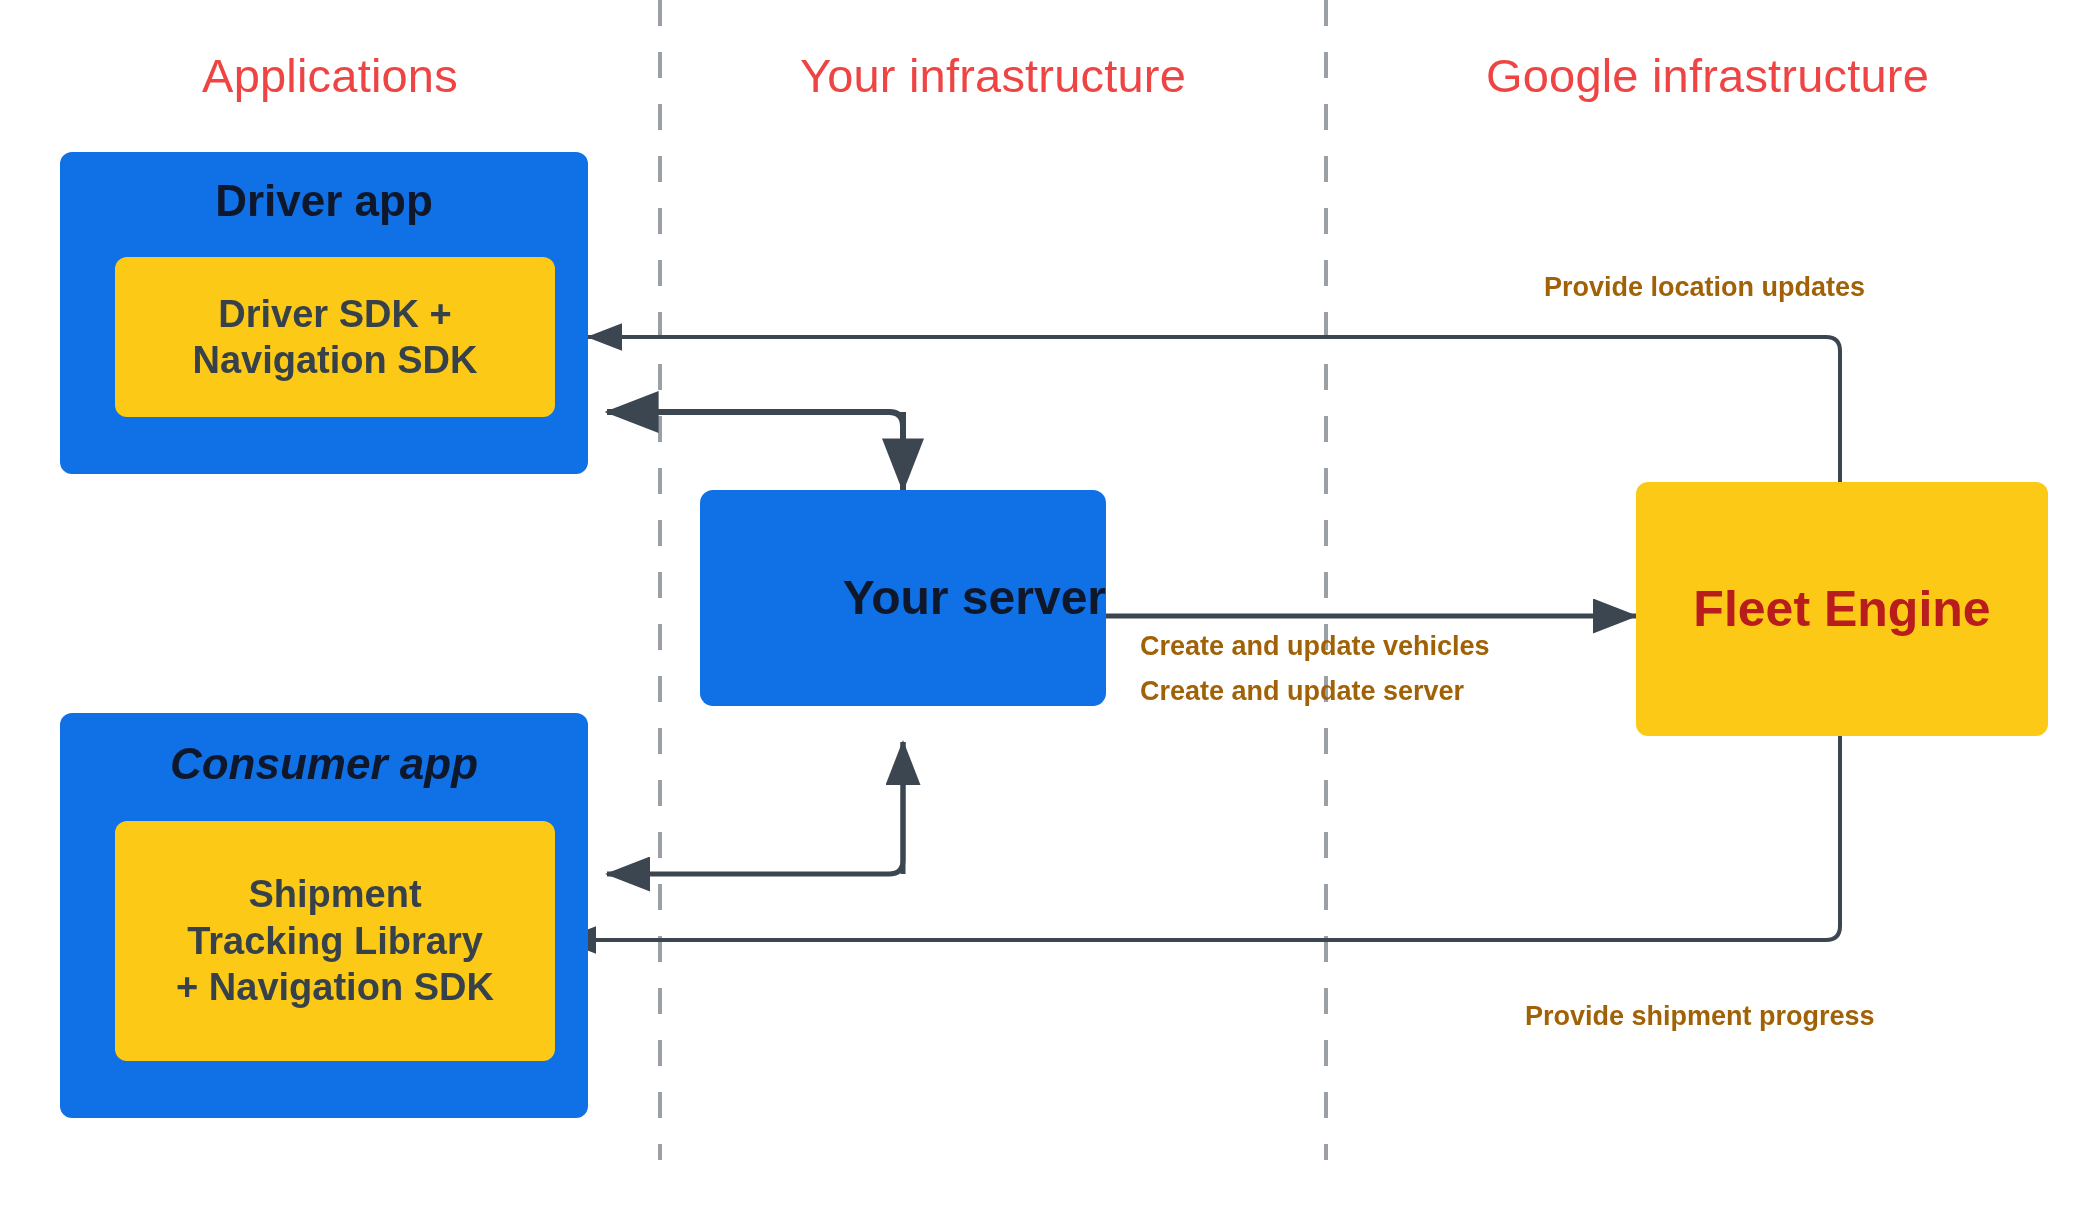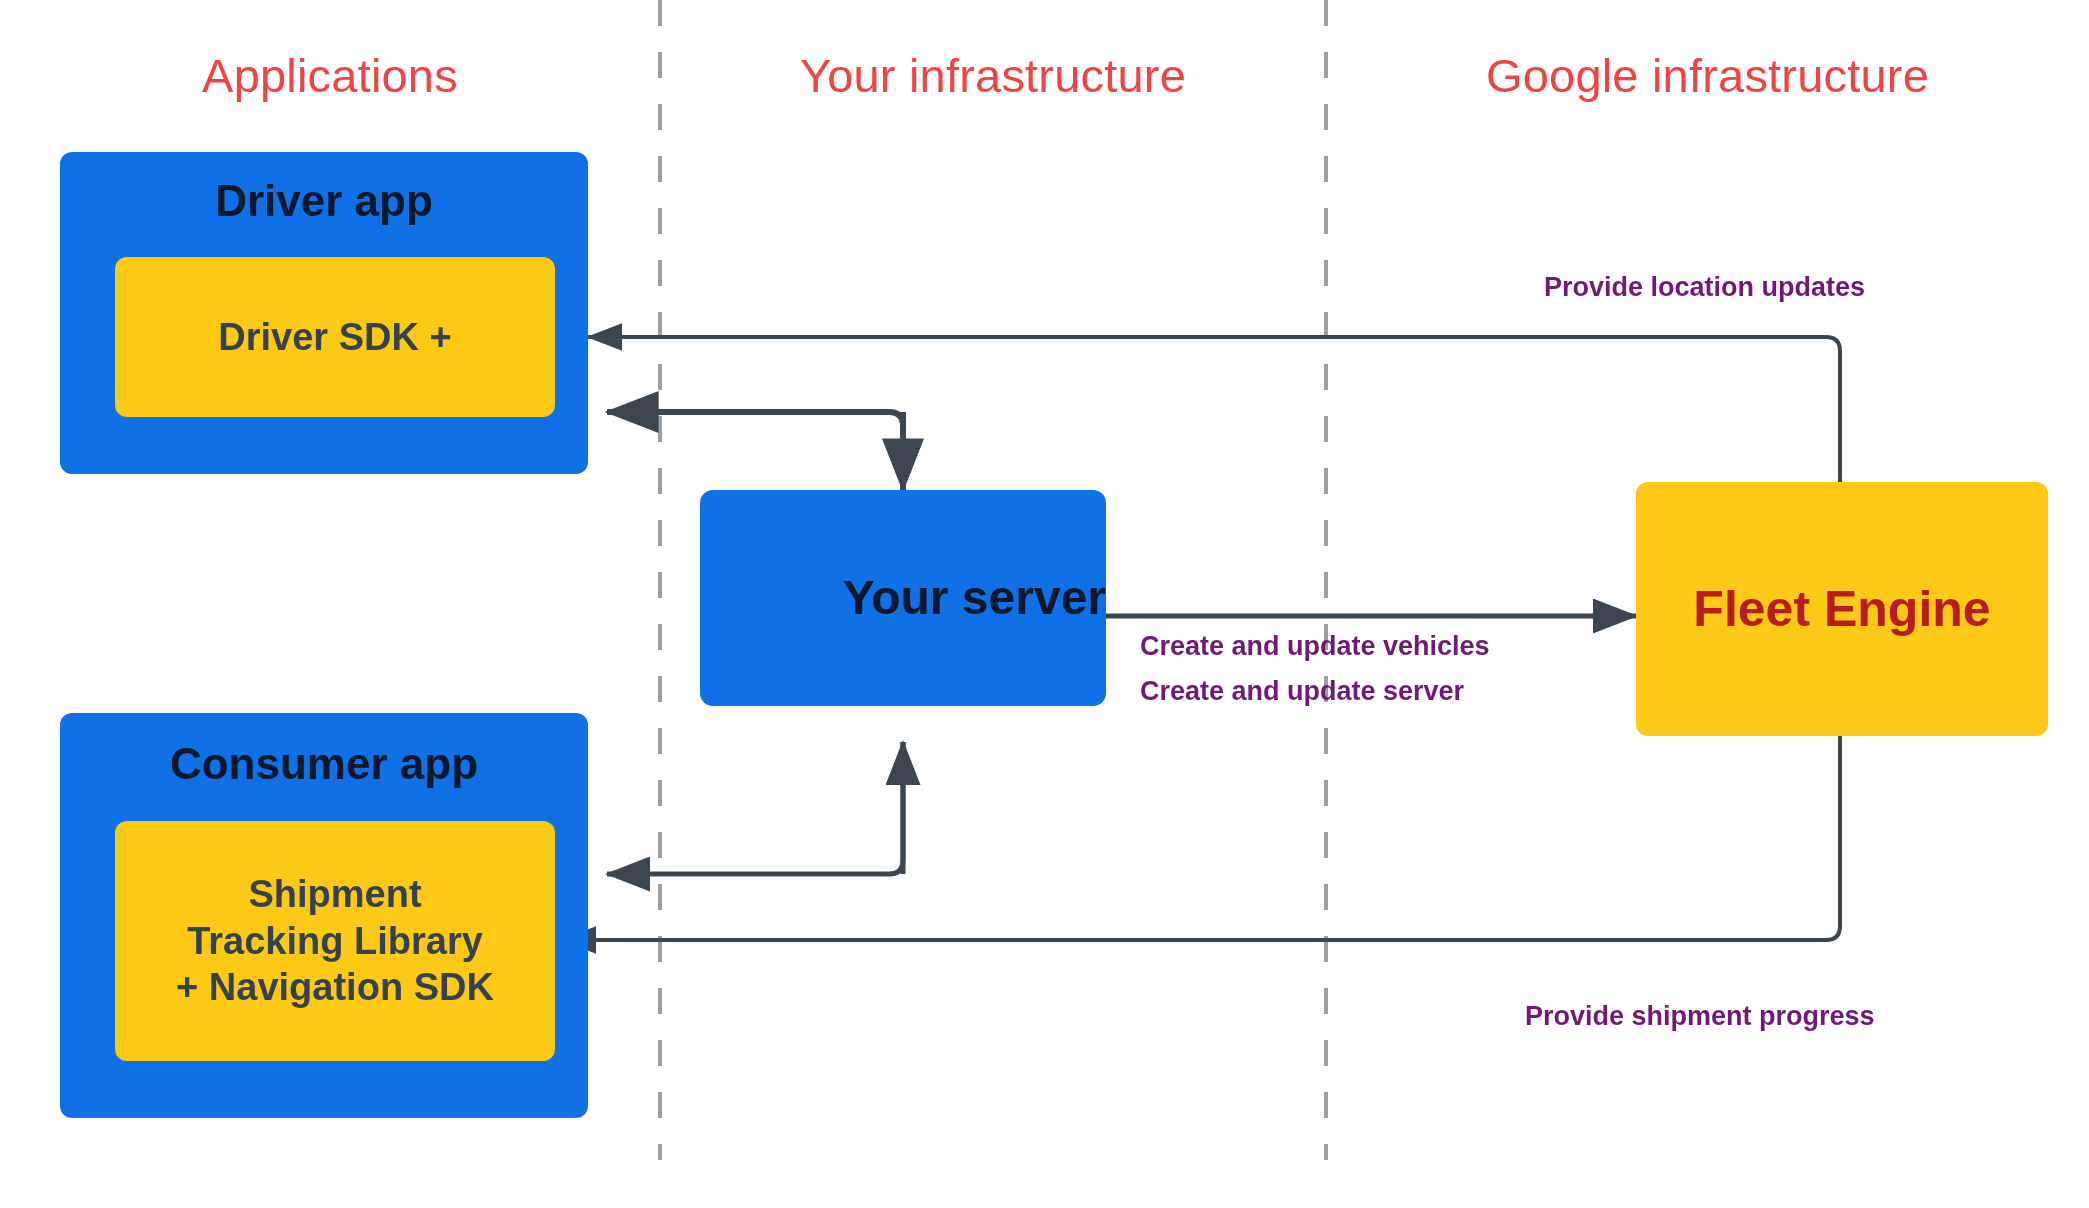--- a/index.html
+++ b/index.html
@@ -79,21 +79,21 @@
     text-align: center;
   }
 
   
   #box-driver-app { left: 60px; top: 152px; width: 528px; height: 322px; }
   #box-driver-app .app-title { margin-top: 26px; }
   #box-driver-sdk { position: absolute; left: 55px; top: 105px; width: 440px; height: 160px; }
 
   
   #box-consumer-app { left: 60px; top: 713px; width: 528px; height: 405px; }
-  #box-consumer-app .app-title { margin-top: 28px; }
+  #box-consumer-app .app-title { margin-top: 28px; font-style: italic; }
   #box-consumer-sdk { position: absolute; left: 55px; top: 108px; width: 440px; height: 240px; }
 
   
   #box-your-server {
     left: 700px; top: 490px; width: 406px; height: 216px;
     background: #1070E5;
     border-radius: 13px;
     justify-content: center;
     align-items: flex-end;
   }
@@ -112,21 +112,21 @@
     font-weight: bold;
     white-space: nowrap;
     text-align: center;
   }
 
   
   .edge-label {
     position: absolute;
     font-size: 27px;
     font-weight: bold;
-    color: #701a75;
+    color: #a16207;
     white-space: nowrap;
     line-height: 1.28;
   }
   #label-location-updates  { left: 1544px; top: 270px; }
   #label-shipment-progress { left: 1525px; top: 999px; }
   #label-create-vehicles   { left: 1140px; top: 629px; }
   #label-create-tasks      { left: 1140px; top: 674px; }
 </style>
 </head>
 <body>
@@ -160,20 +160,21 @@
     <path d="M 903,874 L 903,742" fill="none" stroke="#3C4651" stroke-width="5" marker-end="url(#arrowhead)"></path>
 
     <path d="M 1840,736 L 1840,926 Q 1840,940 1826,940 L 562,940" fill="none" stroke="#3C4651" stroke-width="4" marker-end="url(#arrowhead)"></path>
   </svg>
 
   <div class="node-box app-box" id="box-driver-app">
     <div class="app-title">Driver app</div>
     <div class="sdk-box" id="box-driver-sdk">
       <div class="sdk-text">
         <div>Driver SDK +</div>
+        <div>Navigation SDK</div>
       </div>
     </div>
   </div>
 
   <div class="node-box app-box" id="box-consumer-app">
     <div class="app-title">Consumer app</div>
     <div class="sdk-box" id="box-consumer-sdk">
       <div class="sdk-text">
         <div>Shipment</div>
         <div>Tracking Library</div>

